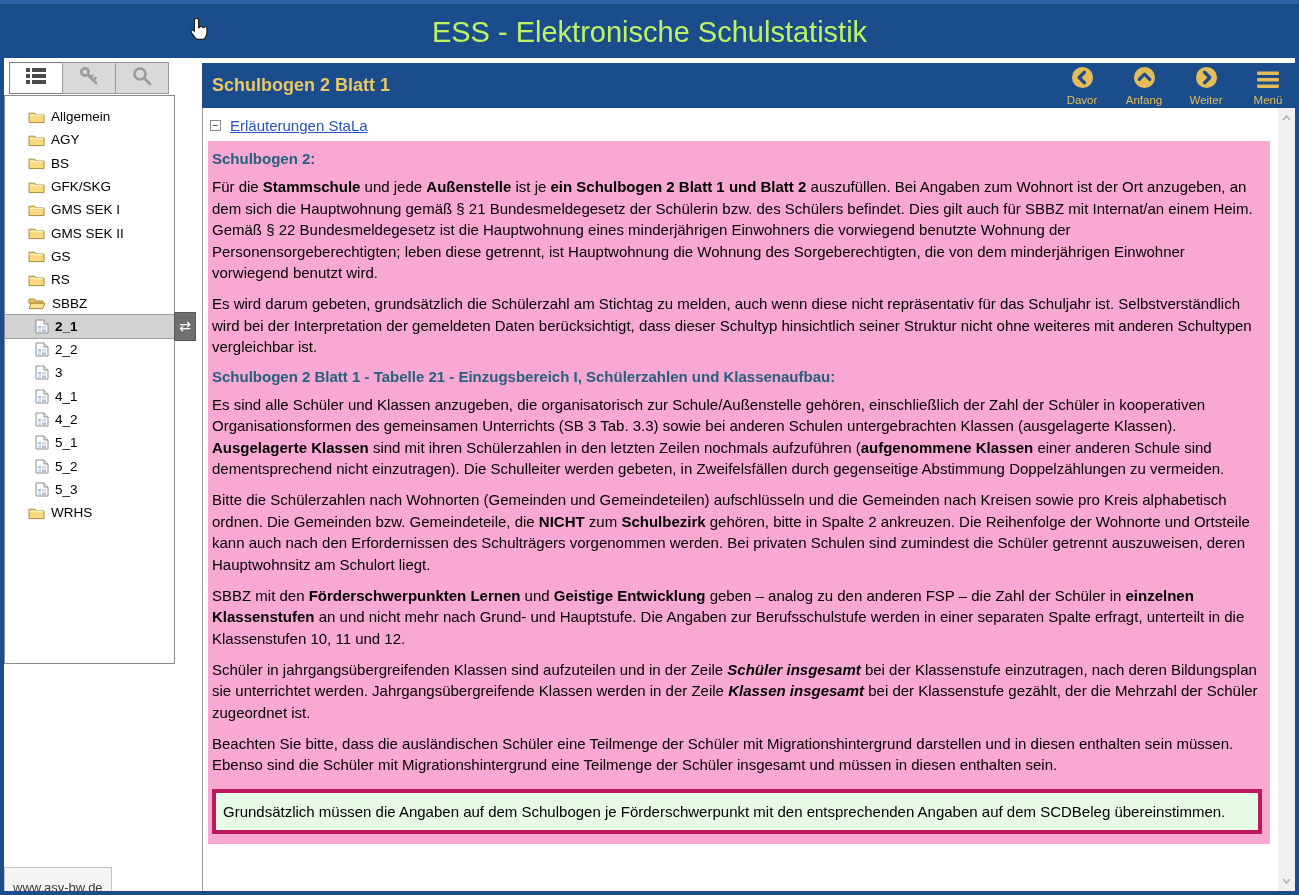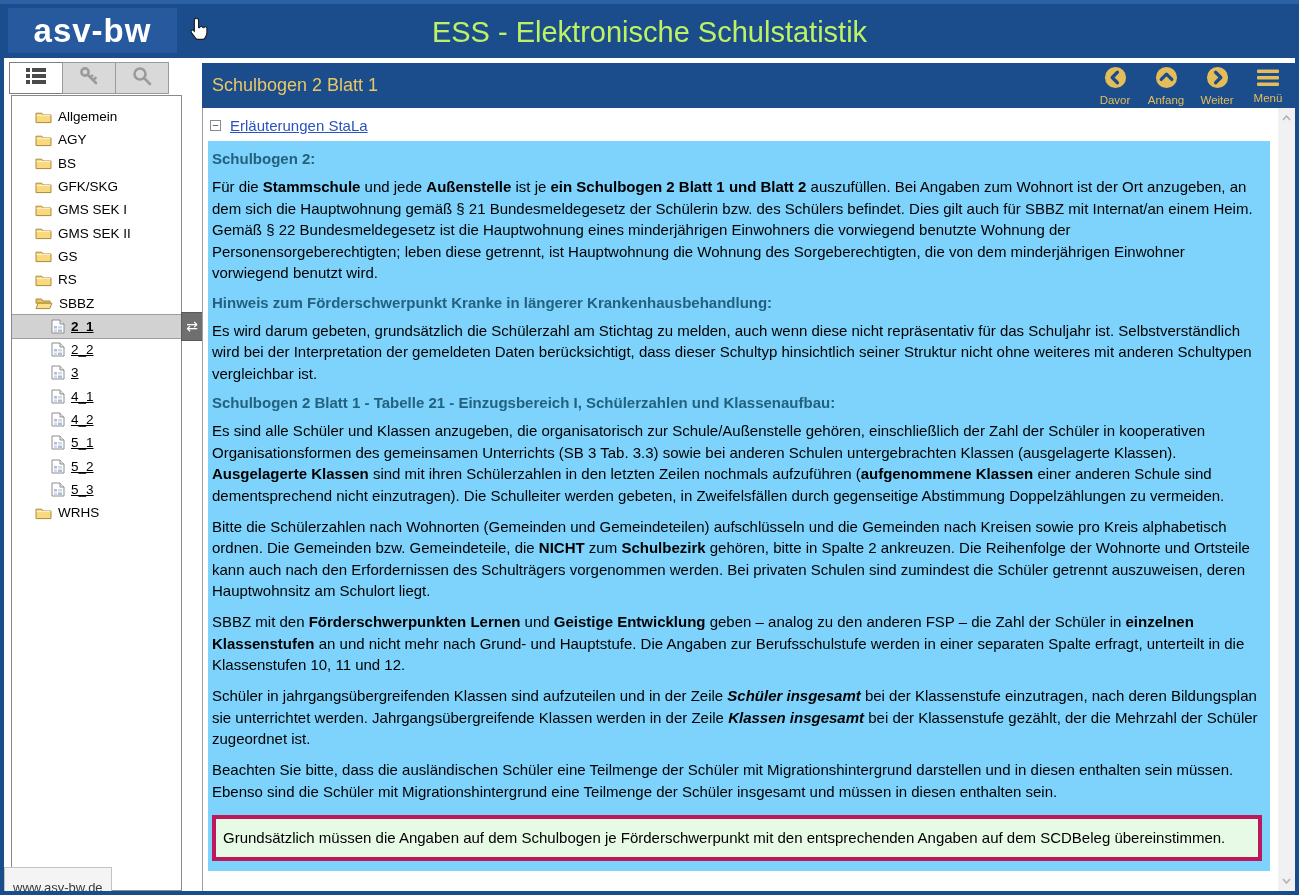--- a/index.html
+++ b/index.html
@@ -24,72 +24,71 @@
   .app-title{position:absolute;left:0;top:12px;width:100%;text-align:center;
     color:#bef264;font-size:29px;font-weight:400;pointer-events:none;}
   .cursor-icon{position:absolute;left:190px;top:13px;}
 
   
   .tabs{position:absolute;left:9px;top:62px;display:flex;}
   .tab{width:54px;height:32px;background:#d9d9d9;border:1px solid #9a9a9a;margin-right:-1px;
     display:flex;align-items:center;justify-content:center;box-sizing:border-box;}
   .tab.active{background:#fff;border-color:#7f7f7f;}
 
-  .tree-panel{position:absolute;left:11px;top:95px;width:171px;height:796px;background:#fff;
+  .tree-panel{position:absolute;left:4px;top:95px;width:171px;height:569px;background:#fff;
     border:1px solid #8a8a8a;box-sizing:border-box;padding-top:9px;overflow:visible;}
   .tree-row{position:relative;height:23.3px;display:flex;align-items:center;
     padding-left:23px;font-size:13.5px;color:#000;white-space:nowrap;}
-  .tree-row.indent{padding-left:39px;text-decoration:underline;}
+  .tree-row.indent{padding-left:30px;}
   .tree-row.selected{background:#d2d2d2;border-top:1px solid #9e9e9e;border-bottom:1px solid #9e9e9e;
     font-weight:700;margin:-1px 0;}
   .tree-icon{margin-right:6px;display:inline-flex;flex:none;}
   .swap-btn{position:absolute;left:169px;top:-3px;width:22px;height:29px;background:#6f6f6f;
     border:1px solid #595959;color:#fff;font-size:14px;font-weight:400;
     display:flex;align-items:center;justify-content:center;box-sizing:border-box;}
 
   .status-bubble{position:absolute;left:4px;top:867px;height:40px;background:#f4f4f4;
     border:1px solid #c3c3c3;color:#3a3a3a;font-size:13px;
     display:flex;align-items:center;padding:0 8px;box-sizing:border-box;}
 
   
   .toolbar{position:absolute;left:202px;top:63px;width:1093px;height:45px;background:#1b4d8d;
     display:flex;align-items:center;box-sizing:border-box;padding:0 6px 0 10px;}
-  .toolbar-title{color:#e9c765;font-size:18px;font-weight:400;flex:1;}
-  .nav-buttons{display:flex;gap:9px;align-items:center;}
+  .toolbar-title{color:#e9c765;font-size:18px;font-weight:700;flex:1;}
+  .nav-buttons{display:flex;gap:20px;align-items:flex-end;}
   .nav-btn{display:flex;flex-direction:column;align-items:center;min-width:42px;cursor:pointer;}
   .nav-btn .lbl{color:#e4bd58;font-size:11.5px;margin-top:1px;}
 
   .content-body{position:absolute;left:202px;top:108px;width:1076px;height:783px;background:#fff;
     border-left:1px solid #9e9e9e;box-sizing:border-box;padding:6px 4px 0 5px;overflow:hidden;}
   .scrollbar{position:absolute;left:1278px;top:108px;width:17px;height:783px;background:#f1f1f1;}
   .sb-btn{position:absolute;left:0;width:17px;height:16px;display:flex;align-items:center;justify-content:center;}
   .sb-btn.up{top:2px;} .sb-btn.down{bottom:2px;}
 
   .collapse-row{display:flex;align-items:center;margin:3px 0 7px 2px;font-size:15px;}
   .collapser{width:11px;height:11px;border:1px solid #8a8a8a;background:#fff;color:#444;
     font-size:11px;line-height:8px;text-align:center;margin-right:9px;box-sizing:border-box;flex:none;}
   .link{color:#2a52c0;text-decoration:underline;cursor:pointer;}
 
-  .green-box{background:#7dd3fc;margin-right:4px;padding:5px 8px 10px 4px;}
+  .green-box{background:#f9a8d4;margin-right:4px;padding:5px 8px 10px 4px;}
   .sec-heading{color:#23617f;font-weight:700;font-size:15px;margin:10px 0 9px;}
   .sec-heading:first-child{margin-top:4px;}
   .sec-para{margin:0 0 9.5px;font-size:15px;line-height:21.5px;color:#000;}
   .note-box{border:4px solid #be185d;background:#e6fae6;padding:8px 7px;
     font-size:15px;line-height:21.5px;color:#000;margin-top:13px;}
   .b{font-weight:700;}
   .bi{font-weight:700;font-style:italic;}
 </style>
 </head>
 <body>
 
 <div class="window">
   <div class="strip top"></div>
 
   <div class="header">
-    <div class="logo">asv-bw</div>
     <span class="cursor-icon">
       <svg width="19" height="25" viewBox="0 0 19 25">
           <path d="M6.5 1.2 c1.2 0 2.1 .95 2.1 2.1 v7.1 l1.05 .15 c.2-.75 .9-1.3 1.7-1.25 .75 .05 1.35 .6 1.55 1.3 l.95 .15 c.25-.6 .85-1 1.55-.95 .85 .07 1.5 .8 1.5 1.65 v3.9 c0 1.3-.3 2.6-.9 3.75 l-1.05 2 c-.4 .75-1.2 1.25-2.05 1.25 h-5.3 c-.75 0-1.45-.35-1.9-.95 l-4.3-5.8 c-.5-.7-.4-1.65 .25-2.2 .6-.5 1.5-.45 2.05 .1 l.65 .65 V3.3 c0-1.15 .95-2.1 2.1-2.1 z" fill="#fff" stroke="#1a1a1a" stroke-width="1.1"></path>
         </svg>
     </span>
     <div class="app-title">ESS - Elektronische Schulstatistik</div>
   </div>
 
   <div class="tabs">
     <div class="tab active">
@@ -366,21 +365,20 @@
   </div>
 
   <div class="content-body">
     <div class="collapse-row">
       <span class="collapser">−</span>
       <a class="link">Erläuterungen StaLa</a>
     </div>
     <div class="green-box" id="sections">
         <div class="sec-heading"><span>Schulbogen 2:</span></div>
         <p class="sec-para"><span>Für die </span><span class="b">Stammschule</span><span> und jede </span><span class="b">Außenstelle</span><span> ist je </span><span class="b">ein Schulbogen 2 Blatt 1 und Blatt 2</span><span> auszufüllen. Bei Angaben zum Wohnort ist der Ort anzugeben, an dem sich die Hauptwohnung gemäß § 21 Bundesmeldegesetz der Schülerin bzw. des Schülers befindet. Dies gilt auch für SBBZ mit Internat/an einem Heim. Gemäß § 22 Bundesmeldegesetz ist die Hauptwohnung eines minderjährigen Einwohners die vorwiegend benutzte Wohnung der Personensorgeberechtigten; leben diese getrennt, ist Hauptwohnung die Wohnung des Sorgeberechtigten, die von dem minderjährigen Einwohner vorwiegend benutzt wird.</span></p>
-        <div class="sec-heading"><span>Hinweis zum Förderschwerpunkt Kranke in längerer Krankenhausbehandlung:</span></div>
         <p class="sec-para"><span>Es wird darum gebeten, grundsätzlich die Schülerzahl am Stichtag zu melden, auch wenn diese nicht repräsentativ für das Schuljahr ist. Selbstverständlich wird bei der Interpretation der gemeldeten Daten berücksichtigt, dass dieser Schultyp hinsichtlich seiner Struktur nicht ohne weiteres mit anderen Schultypen vergleichbar ist.</span></p>
         <div class="sec-heading"><span>Schulbogen 2 Blatt 1 - Tabelle 21 - Einzugsbereich I, Schülerzahlen und Klassenaufbau:</span></div>
         <p class="sec-para"><span>Es sind alle Schüler und Klassen anzugeben, die organisatorisch zur Schule/Außenstelle gehören, einschließlich der Zahl der Schüler in kooperativen Organisationsformen des gemeinsamen Unterrichts (SB 3 Tab. 3.3) sowie bei anderen Schulen untergebrachten Klassen (ausgelagerte Klassen). </span><span class="b">Ausgelagerte Klassen</span><span> sind mit ihren Schülerzahlen in den letzten Zeilen nochmals aufzuführen (</span><span class="b">aufgenommene Klassen</span><span> einer anderen Schule sind dementsprechend nicht einzutragen). Die Schulleiter werden gebeten, in Zweifelsfällen durch gegenseitige Abstimmung Doppelzählungen zu vermeiden.</span></p>
         <p class="sec-para"><span>Bitte die Schülerzahlen nach Wohnorten (Gemeinden und Gemeindeteilen) aufschlüsseln und die Gemeinden nach Kreisen sowie pro Kreis alphabetisch ordnen. Die Gemeinden bzw. Gemeindeteile, die </span><span class="b">NICHT</span><span> zum </span><span class="b">Schulbezirk</span><span> gehören, bitte in Spalte 2 ankreuzen. Die Reihenfolge der Wohnorte und Ortsteile kann auch nach den Erfordernissen des Schulträgers vorgenommen werden. Bei privaten Schulen sind zumindest die Schüler getrennt auszuweisen, deren Hauptwohnsitz am Schulort liegt.</span></p>
         <p class="sec-para"><span>SBBZ mit den </span><span class="b">Förderschwerpunkten Lernen</span><span> und </span><span class="b">Geistige Entwicklung</span><span> geben – analog zu den anderen FSP – die Zahl der Schüler in </span><span class="b">einzelnen Klassenstufen</span><span> an und nicht mehr nach Grund- und Hauptstufe. Die Angaben zur Berufsschulstufe werden in einer separaten Spalte erfragt, unterteilt in die Klassenstufen 10, 11 und 12.</span></p>
         <p class="sec-para"><span>Schüler in jahrgangsübergreifenden Klassen sind aufzuteilen und in der Zeile </span><span class="bi">Schüler insgesamt</span><span> bei der Klassenstufe einzutragen, nach deren Bildungsplan sie unterrichtet werden. Jahrgangsübergreifende Klassen werden in der Zeile </span><span class="bi">Klassen insgesamt</span><span> bei der Klassenstufe gezählt, der die Mehrzahl der Schüler zugeordnet ist.</span></p>
         <p class="sec-para"><span>Beachten Sie bitte, dass die ausländischen Schüler eine Teilmenge der Schüler mit Migrationshintergrund darstellen und in diesen enthalten sein müssen. Ebenso sind die Schüler mit Migrationshintergrund eine Teilmenge der Schüler insgesamt und müssen in diesen enthalten sein.</span></p>
         <div class="note-box"><span>Grundsätzlich müssen die Angaben auf dem Schulbogen je Förderschwerpunkt mit den entsprechenden Angaben auf dem SCDBeleg übereinstimmen.</span></div>
       </div>
   </div>

